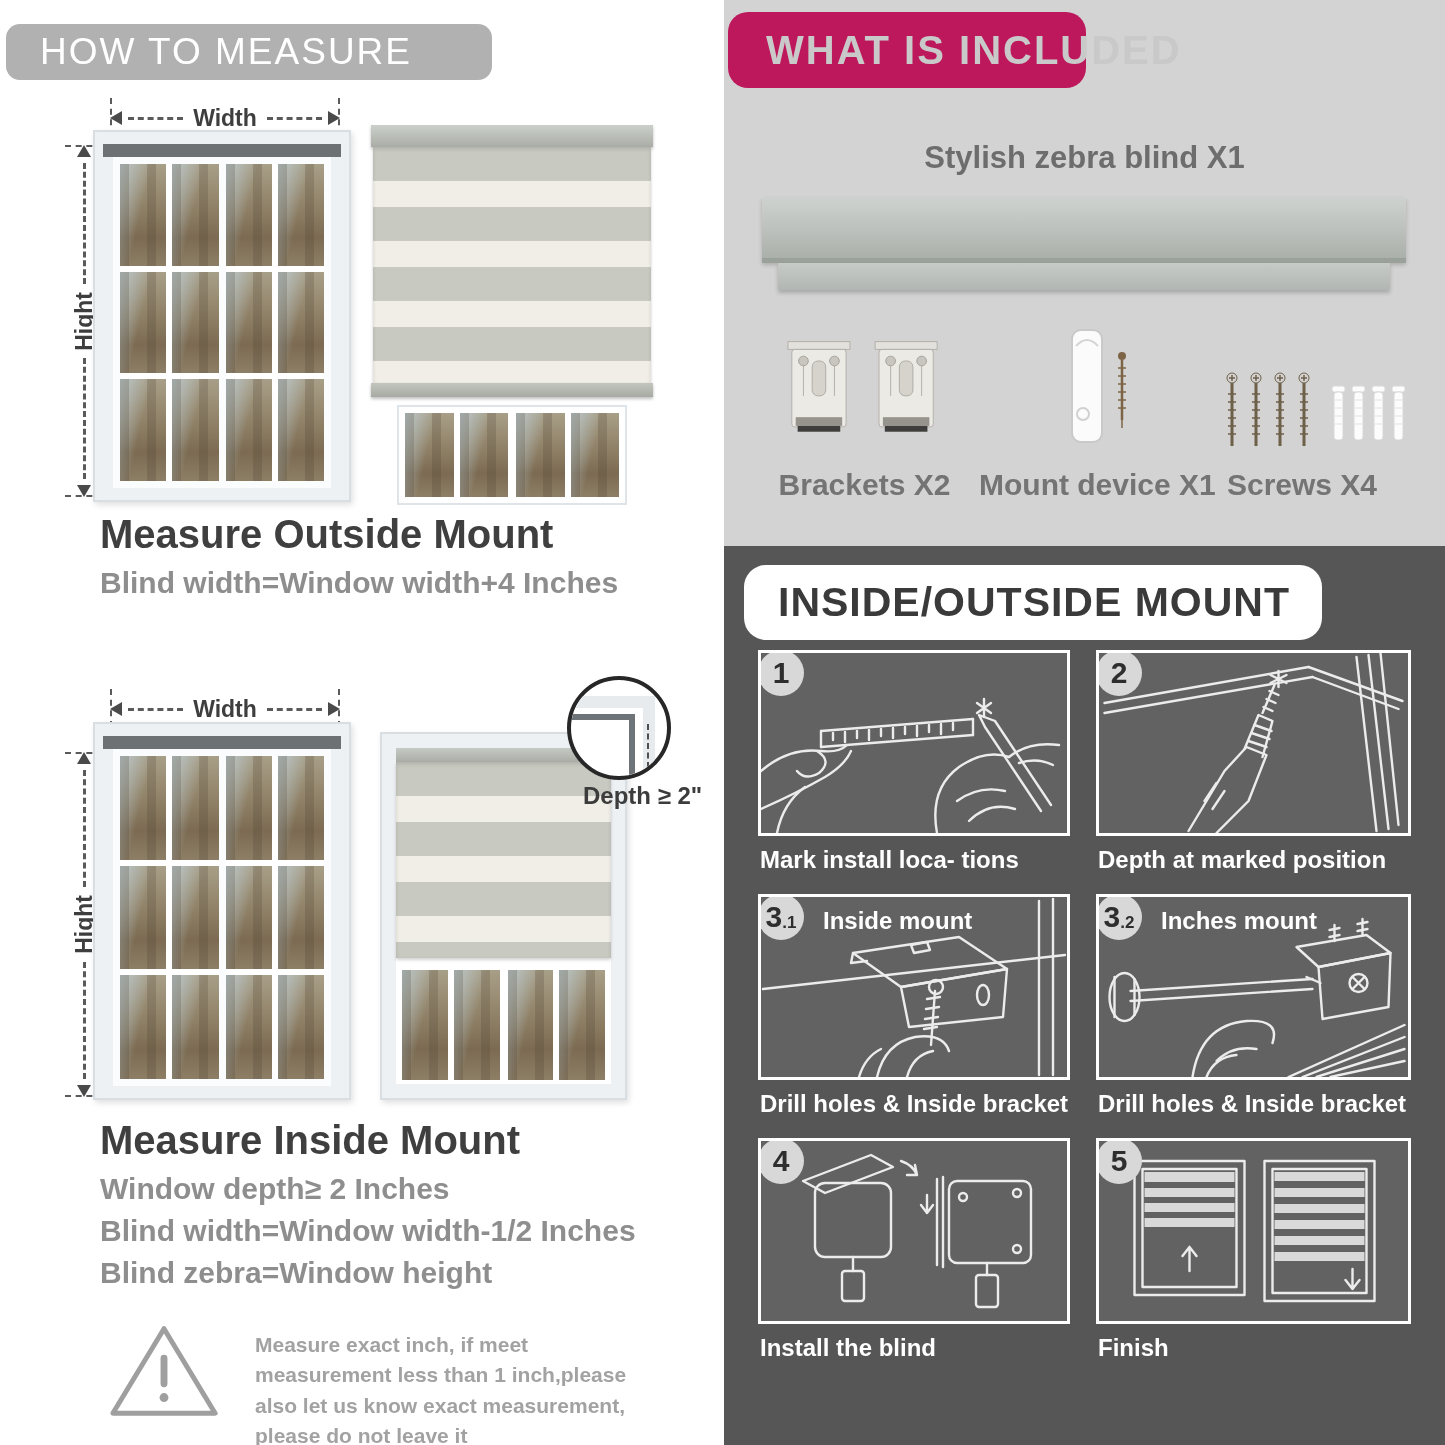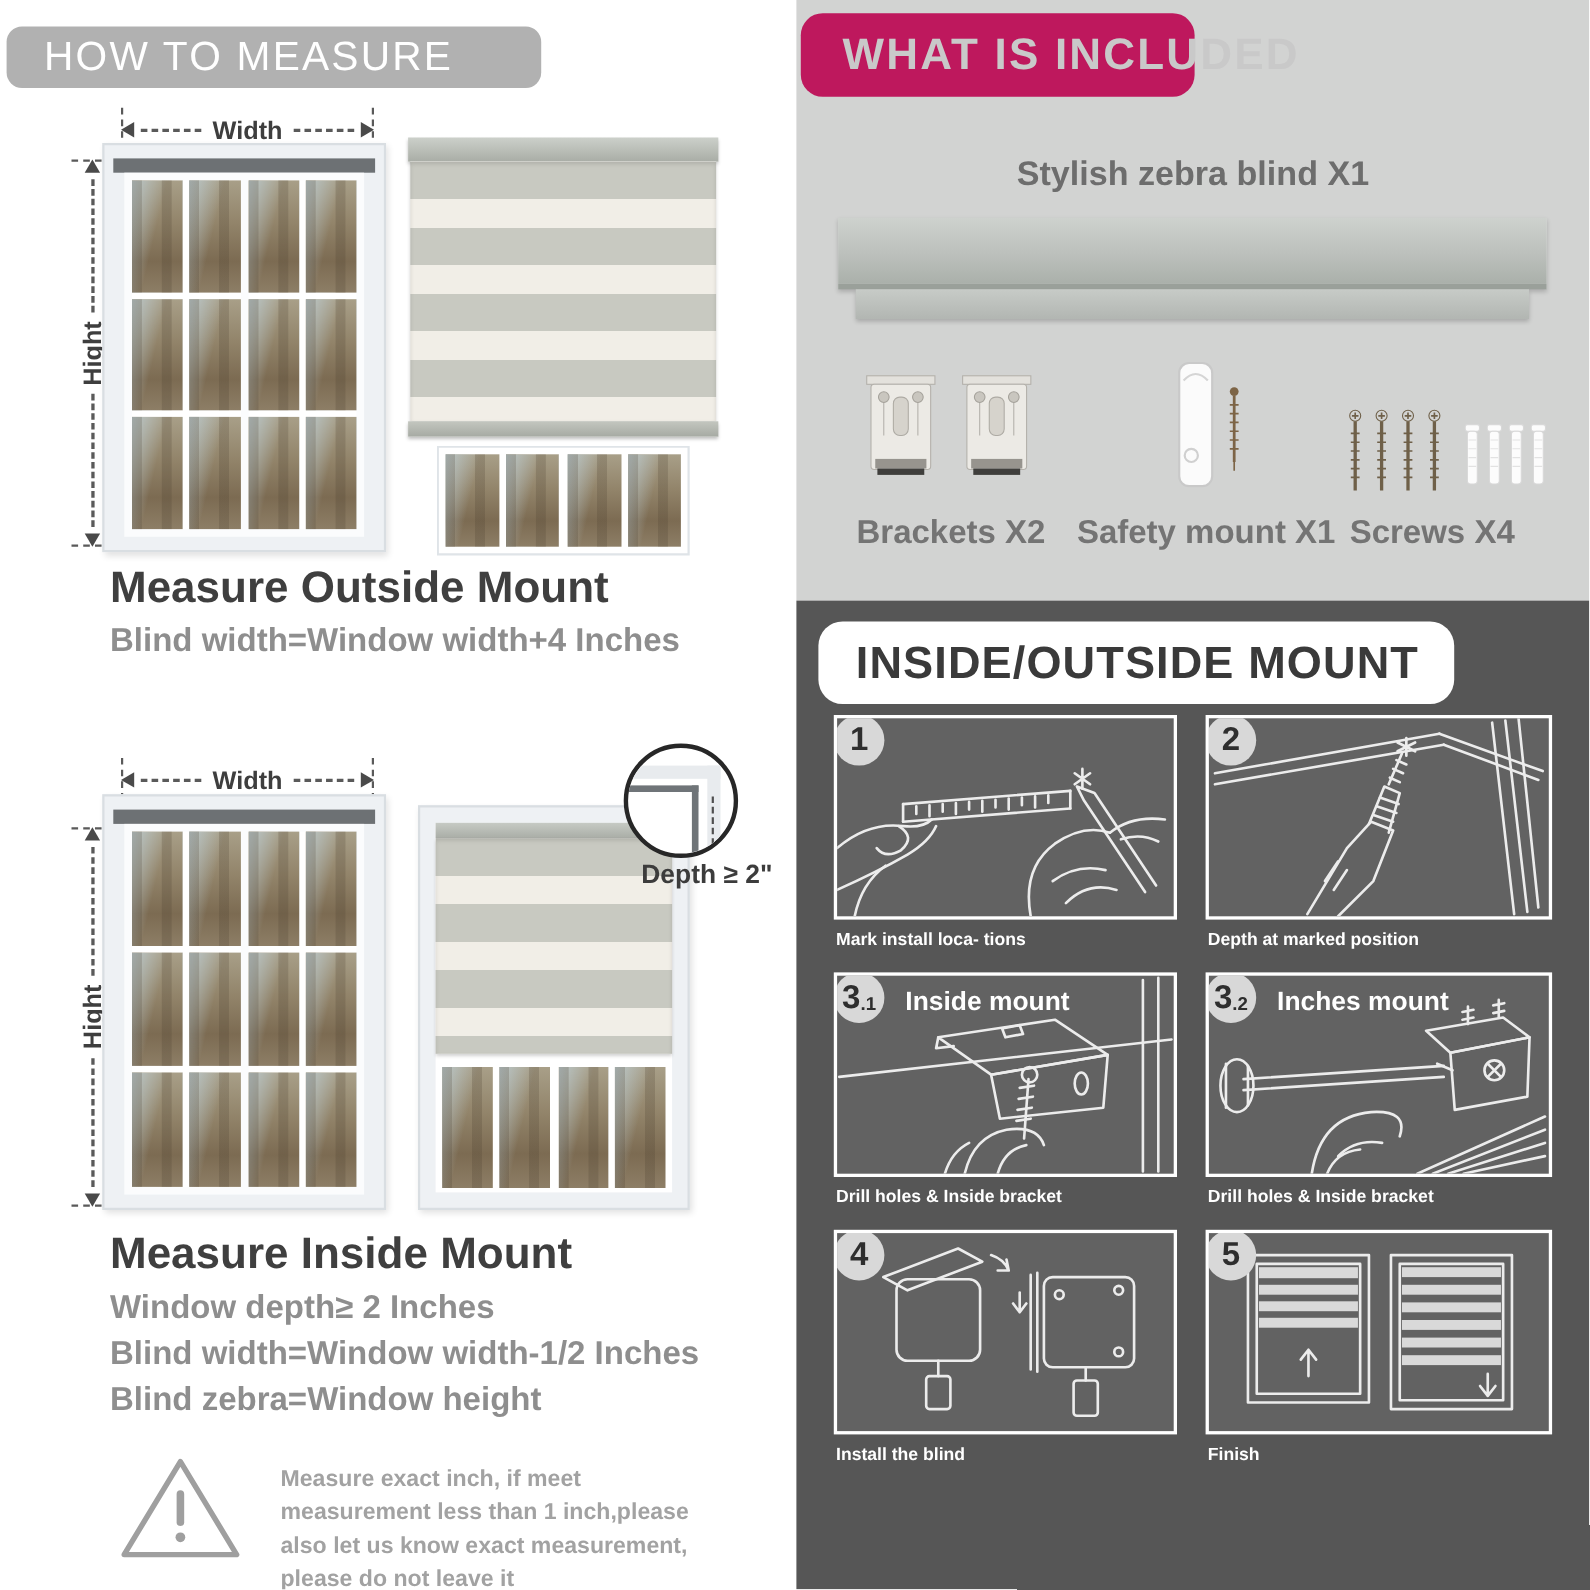--- a/index.html
+++ b/index.html
@@ -100,21 +100,21 @@
     color:#3a3a3a; font-weight:bold; font-size:41px; letter-spacing:1px; line-height:75px; padding-left:34px; box-sizing:border-box; white-space:nowrap;
   }
   .steps { position:absolute; left:34px; top:104px; width:653px; display:grid; grid-template-columns:312px 315px; column-gap:26px; row-gap:20px; }
   .step { position:relative; }
   .step .panel { position:relative; height:186px; border:3px solid #fff; background:#626262; box-sizing:border-box; overflow:hidden; }
   .step .panel svg { position:absolute; inset:0; width:100%; height:100%; }
   .badge { position:absolute; top:-3px; left:-3px; width:46px; height:46px; border-radius:50%; background:#d8d8d8; color:#2e2e2e;
     display:flex; align-items:center; justify-content:center; font-weight:bold; font-size:30px; z-index:2; }
   .badge .sub { font-size:17px; margin-top:12px; }
   .panel-title { position:absolute; top:10px; left:62px; color:#fff; font-weight:bold; font-size:24px; z-index:2; white-space:nowrap; }
-  .caption { margin:10px 0 0 2px; color:#fff; font-weight:bold; font-size:16px; white-space:nowrap; }
+  .caption { margin:10px 0 0 2px; color:#fff; font-weight:bold; font-size:24px; white-space:nowrap; }
 
   .lineart { stroke:#ececec; stroke-width:2.4; fill:none; stroke-linecap:round; stroke-linejoin:round; }
   .fillstripe { fill:#d9d9d9; stroke:none; }
 </style>
 </head>
 <body>
 
 <div class="canvas">
 
   <section class="left-panel">
@@ -343,21 +343,21 @@
           </g>
         <g transform="translate(60,0)">
             <rect x="110" y="18" width="13" height="6" rx="2" fill="rgba(255,255,255,0.92)" stroke="#d8d8d8"></rect>
             <rect x="112" y="24" width="9" height="48" rx="3" fill="rgba(255,255,255,0.92)" stroke="#d8d8d8"></rect>
             <path d="M113 32 h7 M113 40 h7 M113 48 h7 M113 56 h7" stroke="#e2e2e2"></path>
           </g>
       </g>
     </svg>
 
     <div class="inc-label" style="left:48px; width:185px;">Brackets X2</div>
-    <div class="inc-label" style="left:255px; width:225px;">Safety mount X1</div>
+    <div class="inc-label" style="left:255px; width:225px;">Mount device X1</div>
     <div class="inc-label" style="left:488px; width:180px;">Screws X4</div>
   </section>
 
   <section class="right-bottom">
     <div class="mount-header">
       <span>INSIDE/OUTSIDE MOUNT</span>
     </div>
 
     <div class="steps">
 

